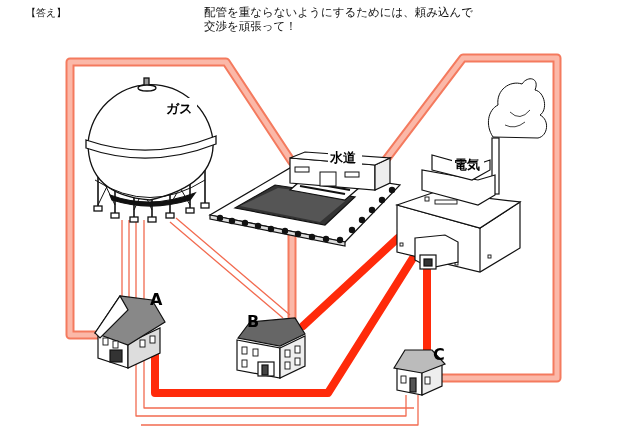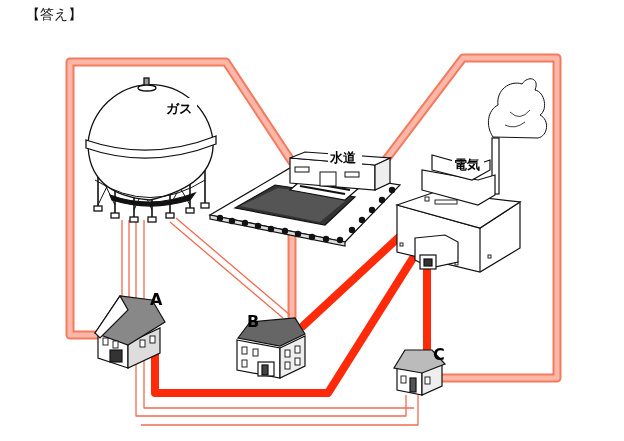--- a/index.html
+++ b/index.html
@@ -1,30 +1,32 @@
 <!DOCTYPE html>
 <html><head>
 <meta charset="utf-8">
 <style>
   html, body { margin: 0; padding: 0; background: #ffffff; }
   body { width: 624px; height: 441px; position: relative; overflow: hidden;
          font-family: "DejaVu Sans", sans-serif; }
-  .answer-title { position: absolute; left: 26px; top: 6px; font-size: 14px; color: #111;
+  .answer-title { position: absolute; left: 26px; top: 6px; font-size: 10px; color: #111;
                   font-family: "DejaVu Sans", sans-serif; }
   .note { position: absolute; left: 204px; top: 6px; font-size: 11.5px; line-height: 13.5px; color: #111;
           font-family: "DejaVu Sans", sans-serif; }
   .note div { white-space: nowrap; }
   svg.scene { position: absolute; left: 0; top: 0; }
   .lbl { font-family: "DejaVu Sans", sans-serif; font-weight: bold; fill: #000; }
 </style>
 </head>
 <body>
 
 <div class="answer-title">【答え】</div>
 <div class="note">
+  <div>配管を重ならないようにするためには、頼み込んで</div>
+  <div>交渉を頑張って！</div>
 </div>
 
 <svg class="scene" width="624" height="441" viewBox="0 0 624 441">
 
   <g fill="none" stroke-linejoin="round" stroke-linecap="round">
 
     <path d="M292,162 L226,62 L70,62 L70,335 L100,335" stroke="#f47a5e" stroke-width="9"></path>
     <path d="M292,162 L226,62 L70,62 L70,335 L100,335" stroke="#fbb8a8" stroke-width="5"></path>
 
     <path d="M292,225 L292,318" stroke="#f47a5e" stroke-width="9"></path>

